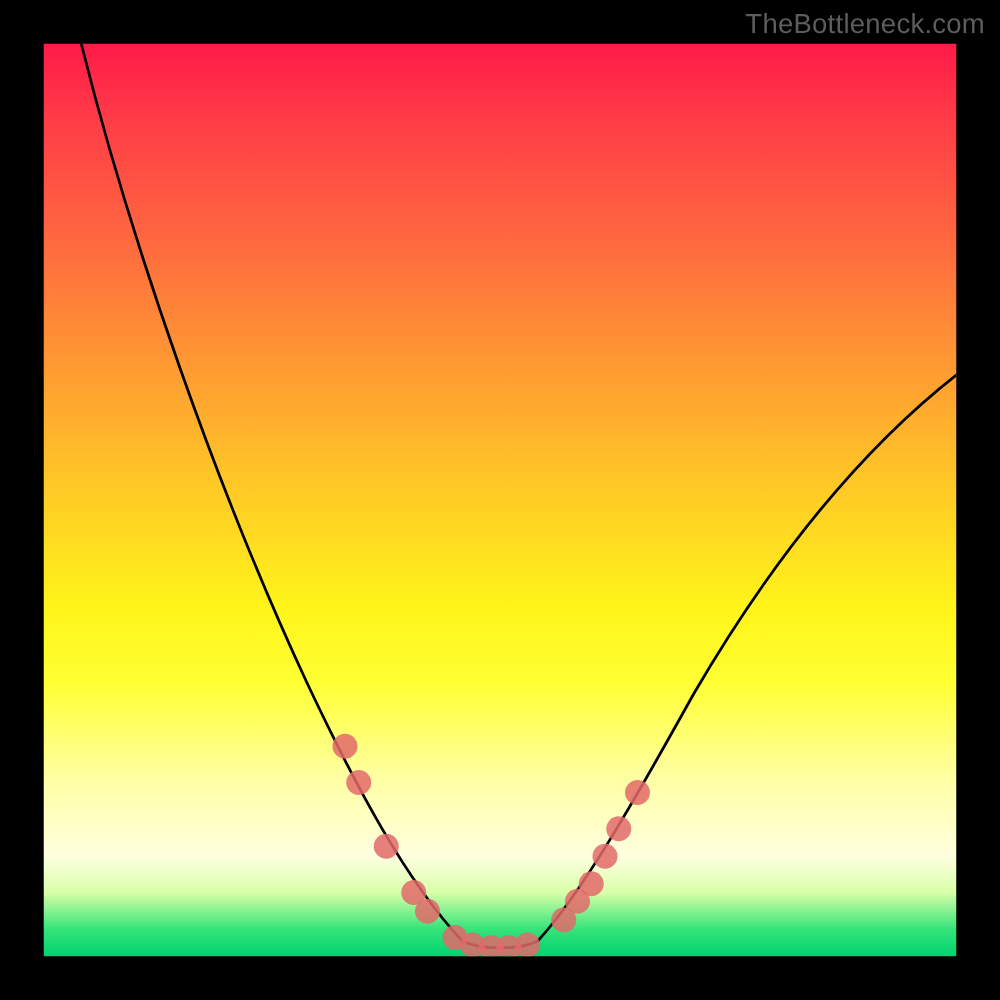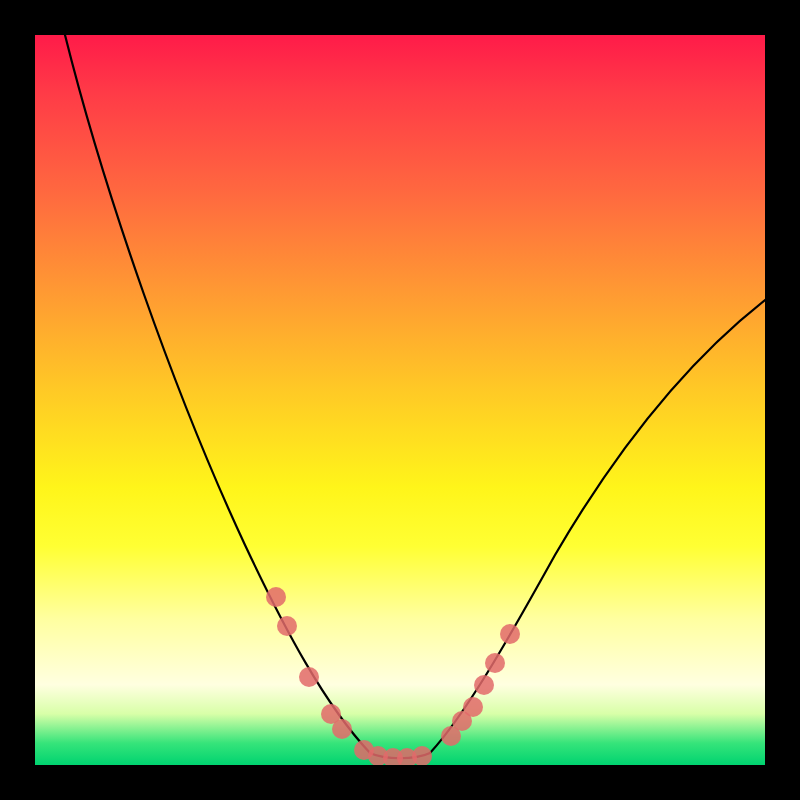--- a/index.html
+++ b/index.html
@@ -95,13 +95,14 @@
       <circle class="dot" cx="387" cy="721" r="10"></circle>
 
       <circle class="dot" cx="416" cy="701" r="10"></circle>
       <circle class="dot" cx="427" cy="686" r="10"></circle>
       <circle class="dot" cx="438" cy="672" r="10"></circle>
       <circle class="dot" cx="449" cy="650" r="10"></circle>
       <circle class="dot" cx="460" cy="628" r="10"></circle>
       <circle class="dot" cx="475" cy="599" r="10"></circle>
     </svg>
   </div>
+  <div class="watermark">TheBottleneck.com</div>
 </div>
 
 </body></html>

